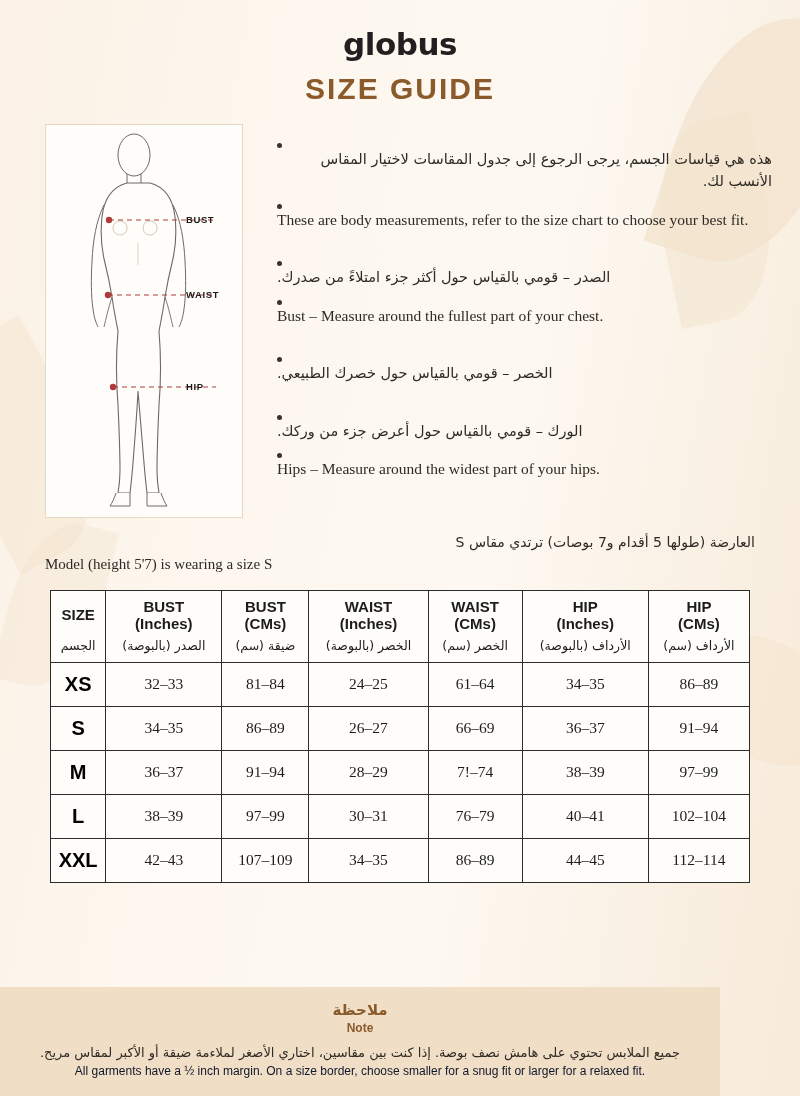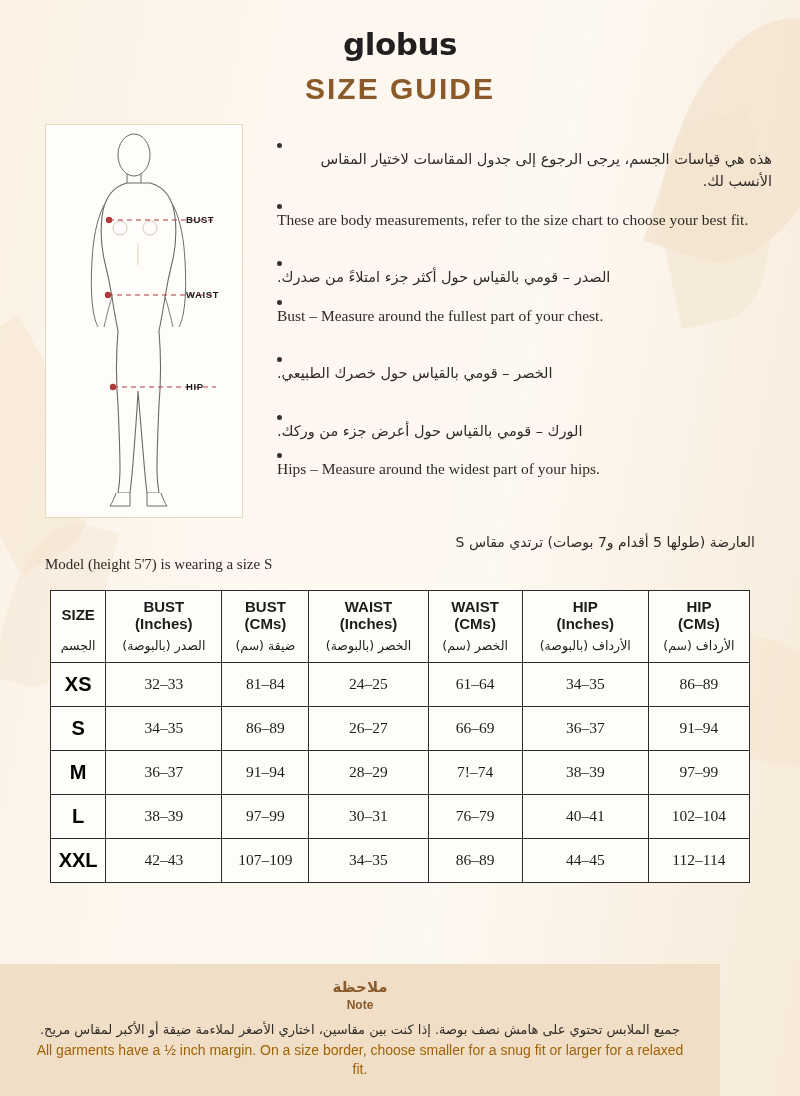--- a/index.html
+++ b/index.html
@@ -213,22 +213,22 @@
   .footer .body-ar {
     font-family: "DejaVu Sans", sans-serif;
     font-size: 13px;
     color: #2f2a25;
     direction: rtl;
     margin-top: 8px;
     line-height: 1.5;
   }
   .footer .body-en {
     font-family: "Liberation Sans", sans-serif;
-    font-size: 14px;
-    color: #a16207;
+    font-size: 12px;
+    color: #0f172a;
     margin-top: 1px;
     line-height: 1.4;
   }
 
   
   .fig-label {
     position: absolute;
     font-size: 9.5px;
     font-weight: bold;
     letter-spacing: .6px;

